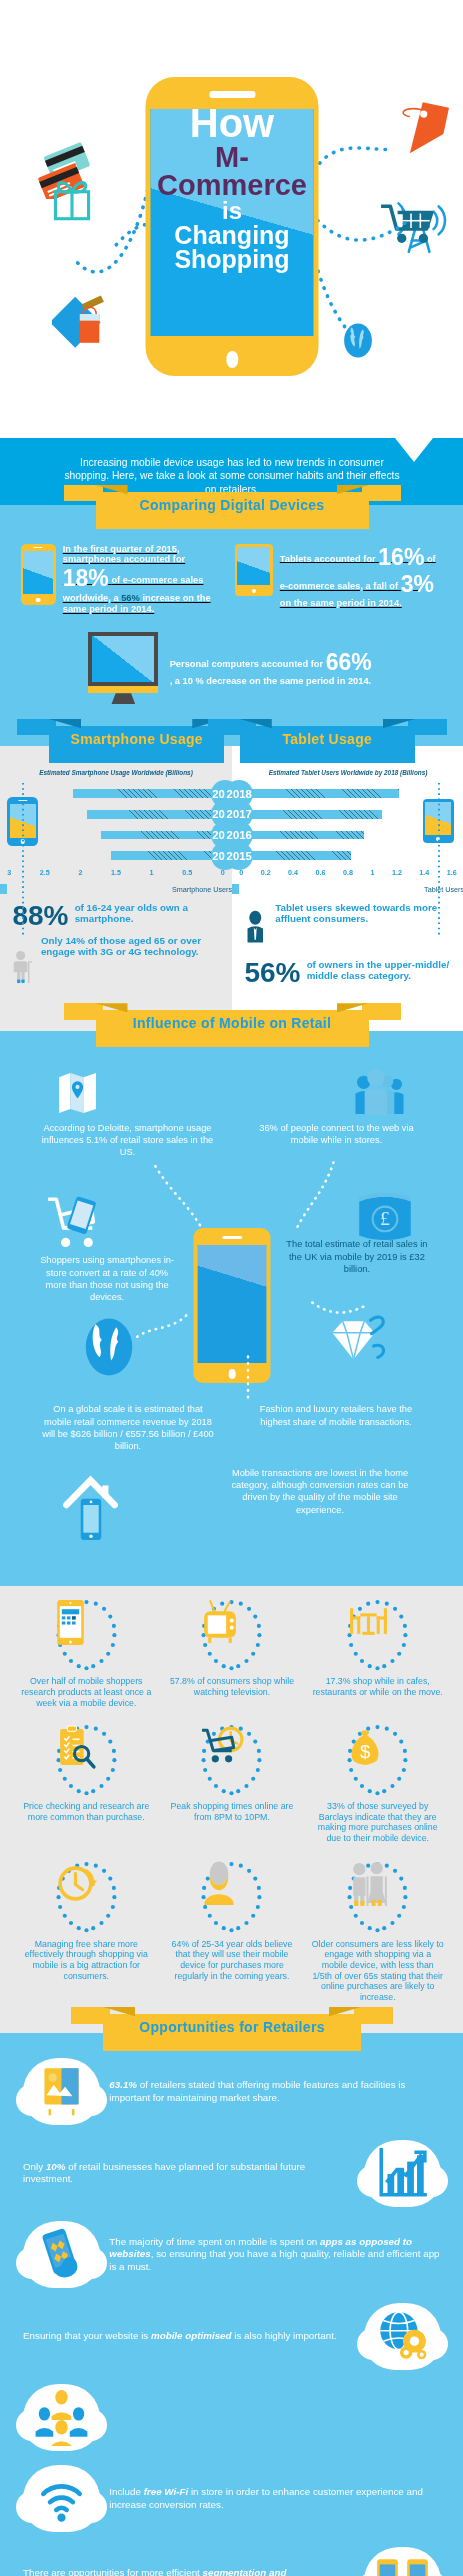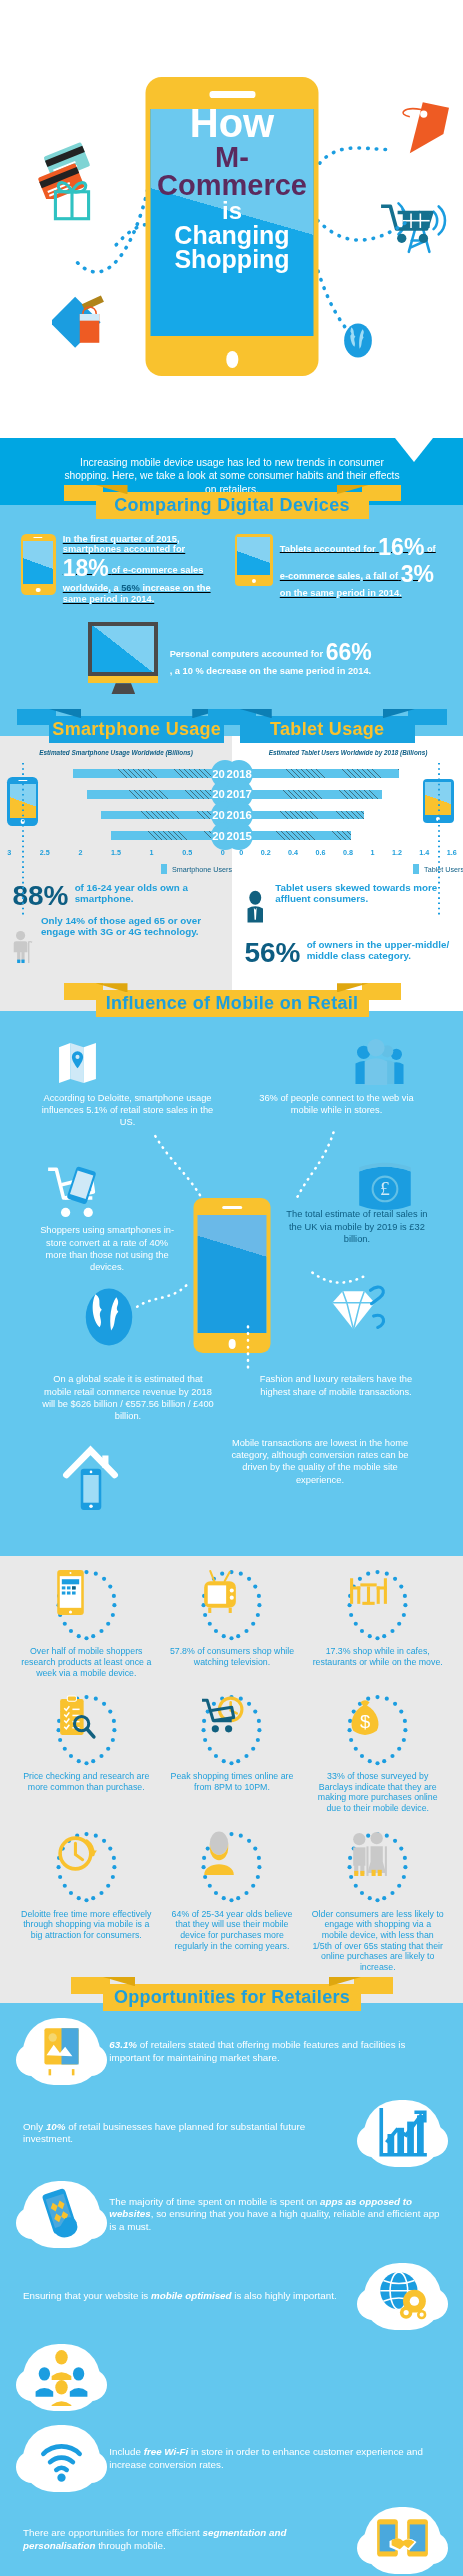--- a/index.html
+++ b/index.html
@@ -6,43 +6,43 @@
   body {
     width: 464px; margin: 0 auto; background: #fff;
     font-family: "Liberation Sans", sans-serif;
     -webkit-font-smoothing: antialiased;
   }
   .page { width: 464px; position: relative; overflow: hidden; }
 
   
   .ribbon { position: relative; width: 273px; margin: 0 auto; text-align: center; }
   .ribbon .band {
-    position: relative; height: 27px; line-height: 27px;
-    font-size: 18px; font-weight: bold; letter-spacing: 0.3px;
+    position: relative; height: 37px; line-height: 27px;
+    font-size: 14px; font-weight: bold; letter-spacing: 0.3px;
   }
   .ribbon .band.yellow { background: #f9c22e; color: #1f9fdb; }
   .ribbon .band.blue   { background: #19a3e0; color: #f9c22e; }
   .ribbon .tail { position: absolute; top: -7.2px; width: 39px; height: 16.5px; }
   .ribbon .tail.l { left: -32px; }
   .ribbon .tail.r { right: -32px; }
   .ribbon .tail.yellow { background: #f9c22e; }
   .ribbon .tail.blue   { background: #19a3e0; }
   .ribbon .notch { position: absolute; top: -7.2px; width: 32px; height: 9.3px; }
   .ribbon .notch.l { left: 0; }
   .ribbon .notch.r { right: 0; }
   .ribbon .notch.yellow { background: #dfa70f; clip-path: polygon(0 0, 100% 0, 100% 100%); }
   .ribbon .notch.r.yellow { clip-path: polygon(0 0, 100% 0, 0 100%); }
   .ribbon .notch.blue { background: #0c7fb5; clip-path: polygon(0 0, 100% 0, 100% 100%); }
   .ribbon .notch.r.blue { clip-path: polygon(0 0, 100% 0, 0 100%); }
 
   
   .hero { height: 438px; position: relative; background: #ffffff; }
   .phone-hero {
     position: absolute; left: 50%; transform: translateX(-50%); top: 77px;
-    width: 173px; height: 299px; background: #f9c22e; border-radius: 16px;
+    width: 173px; height: 299px; background: #f9c22e; border-radius: 29px;
   }
   .phone-hero .speaker {
     position: absolute; top: 14.4px; left: 50%; transform: translateX(-50%);
     width: 46px; height: 6.2px; background: #fff; border-radius: 3.1px;
   }
   .phone-hero .home {
     position: absolute; bottom: 8.2px; left: 50%; transform: translateX(-50%);
     width: 12.4px; height: 16.5px; background: #fff; border-radius: 50%;
   }
   .phone-hero .screen {
@@ -110,21 +110,21 @@
     background-image: repeating-linear-gradient(45deg, rgba(40,40,40,.55) 0 0.5px, transparent 0.5px 3.6px);
   }
   .half.l .barrow { justify-content: flex-start; }
   .half.l .barrow .bar { margin-left: 0; }
   .yrcircle {
     position: absolute; width: 28px; height: 28px; border-radius: 50%;
     background: #5dc4ec; color: #fff; font-size: 11.3px; font-weight: bold;
     display:flex; align-items:center; justify-content:center; z-index: 4;
   }
   .axis { display:flex; justify-content: space-between; font-size: 7.2px; color:#1f9fdb; font-weight: bold; padding: 2.1px 7.2px 0;}
-  .legend { display:flex; align-items:center; justify-content:flex-end; gap:4.6px; font-size: 7.2px; color:#0f5f86; padding-top: 7.2px;}
+  .legend { display:flex; align-items:center; justify-content:space-between; gap:4.6px; font-size: 7.2px; color:#0f5f86; padding-top: 7.2px;}
   .legend .sw { width: 6.7px; height: 10.3px; background:#5dc4ec; display:inline-block;}
   .statbig { font-size: 28px; font-weight: bold; color:#0d5d82; line-height:.9; }
   .stattxt { font-size: 9.8px; color:#1f9fdb; font-weight: bold; line-height:1.12; }
   .flexstat { display:flex; gap: 6.2px; align-items: flex-start; padding: 8.2px 12.4px 0;}
 
   
   .infl { background: #63c7ee; padding-bottom: 20.6px; position: relative;}
   .infl .p { color:#fff; font-size: 9.3px; line-height:1.3; text-align:center; }
   .infl-grid { position: relative; padding: 8.2px 15.5px 0; }
   .big-phone {
@@ -883,21 +883,21 @@
                 <circle cx="41" cy="9" r="4"></circle>
           </g>
             </svg>
           <svg width="44" height="44" viewBox="0 0 86 86">
             <circle cx="38" cy="44" r="30" fill="none" stroke="#f9c22e" stroke-width="7"></circle>
             <path d="M38 24 V46 L52 56" stroke="#f9c22e" stroke-width="6" fill="none" stroke-linecap="round"></path>
             <path d="M60 20 a30 30 0 0 1 12 26" fill="none" stroke="#f9c22e" stroke-width="7" stroke-linecap="round"></path>
             <path d="M64 38 L72 50 L80 38Z" fill="#f9c22e"></path>
           </svg>
         </div>
-        <div class="cap">Deloitte free time more effectively through shopping via mobile is a big attraction for consumers.</div>
+        <div class="cap">Managing free share more effectively through shopping via mobile is a big attraction for consumers.</div>
       </div>
       <div class="hcell">
         <div class="dotcircle">
           <svg viewBox="0 0 118 140">
               <g fill="#1b9de0">
             <circle cx="59" cy="6" r="4"></circle>
                 <circle cx="77" cy="9" r="4"></circle>
                 <circle cx="93" cy="19" r="4"></circle>
                 <circle cx="105" cy="34" r="4"></circle>
             <circle cx="112" cy="52" r="4"></circle>

